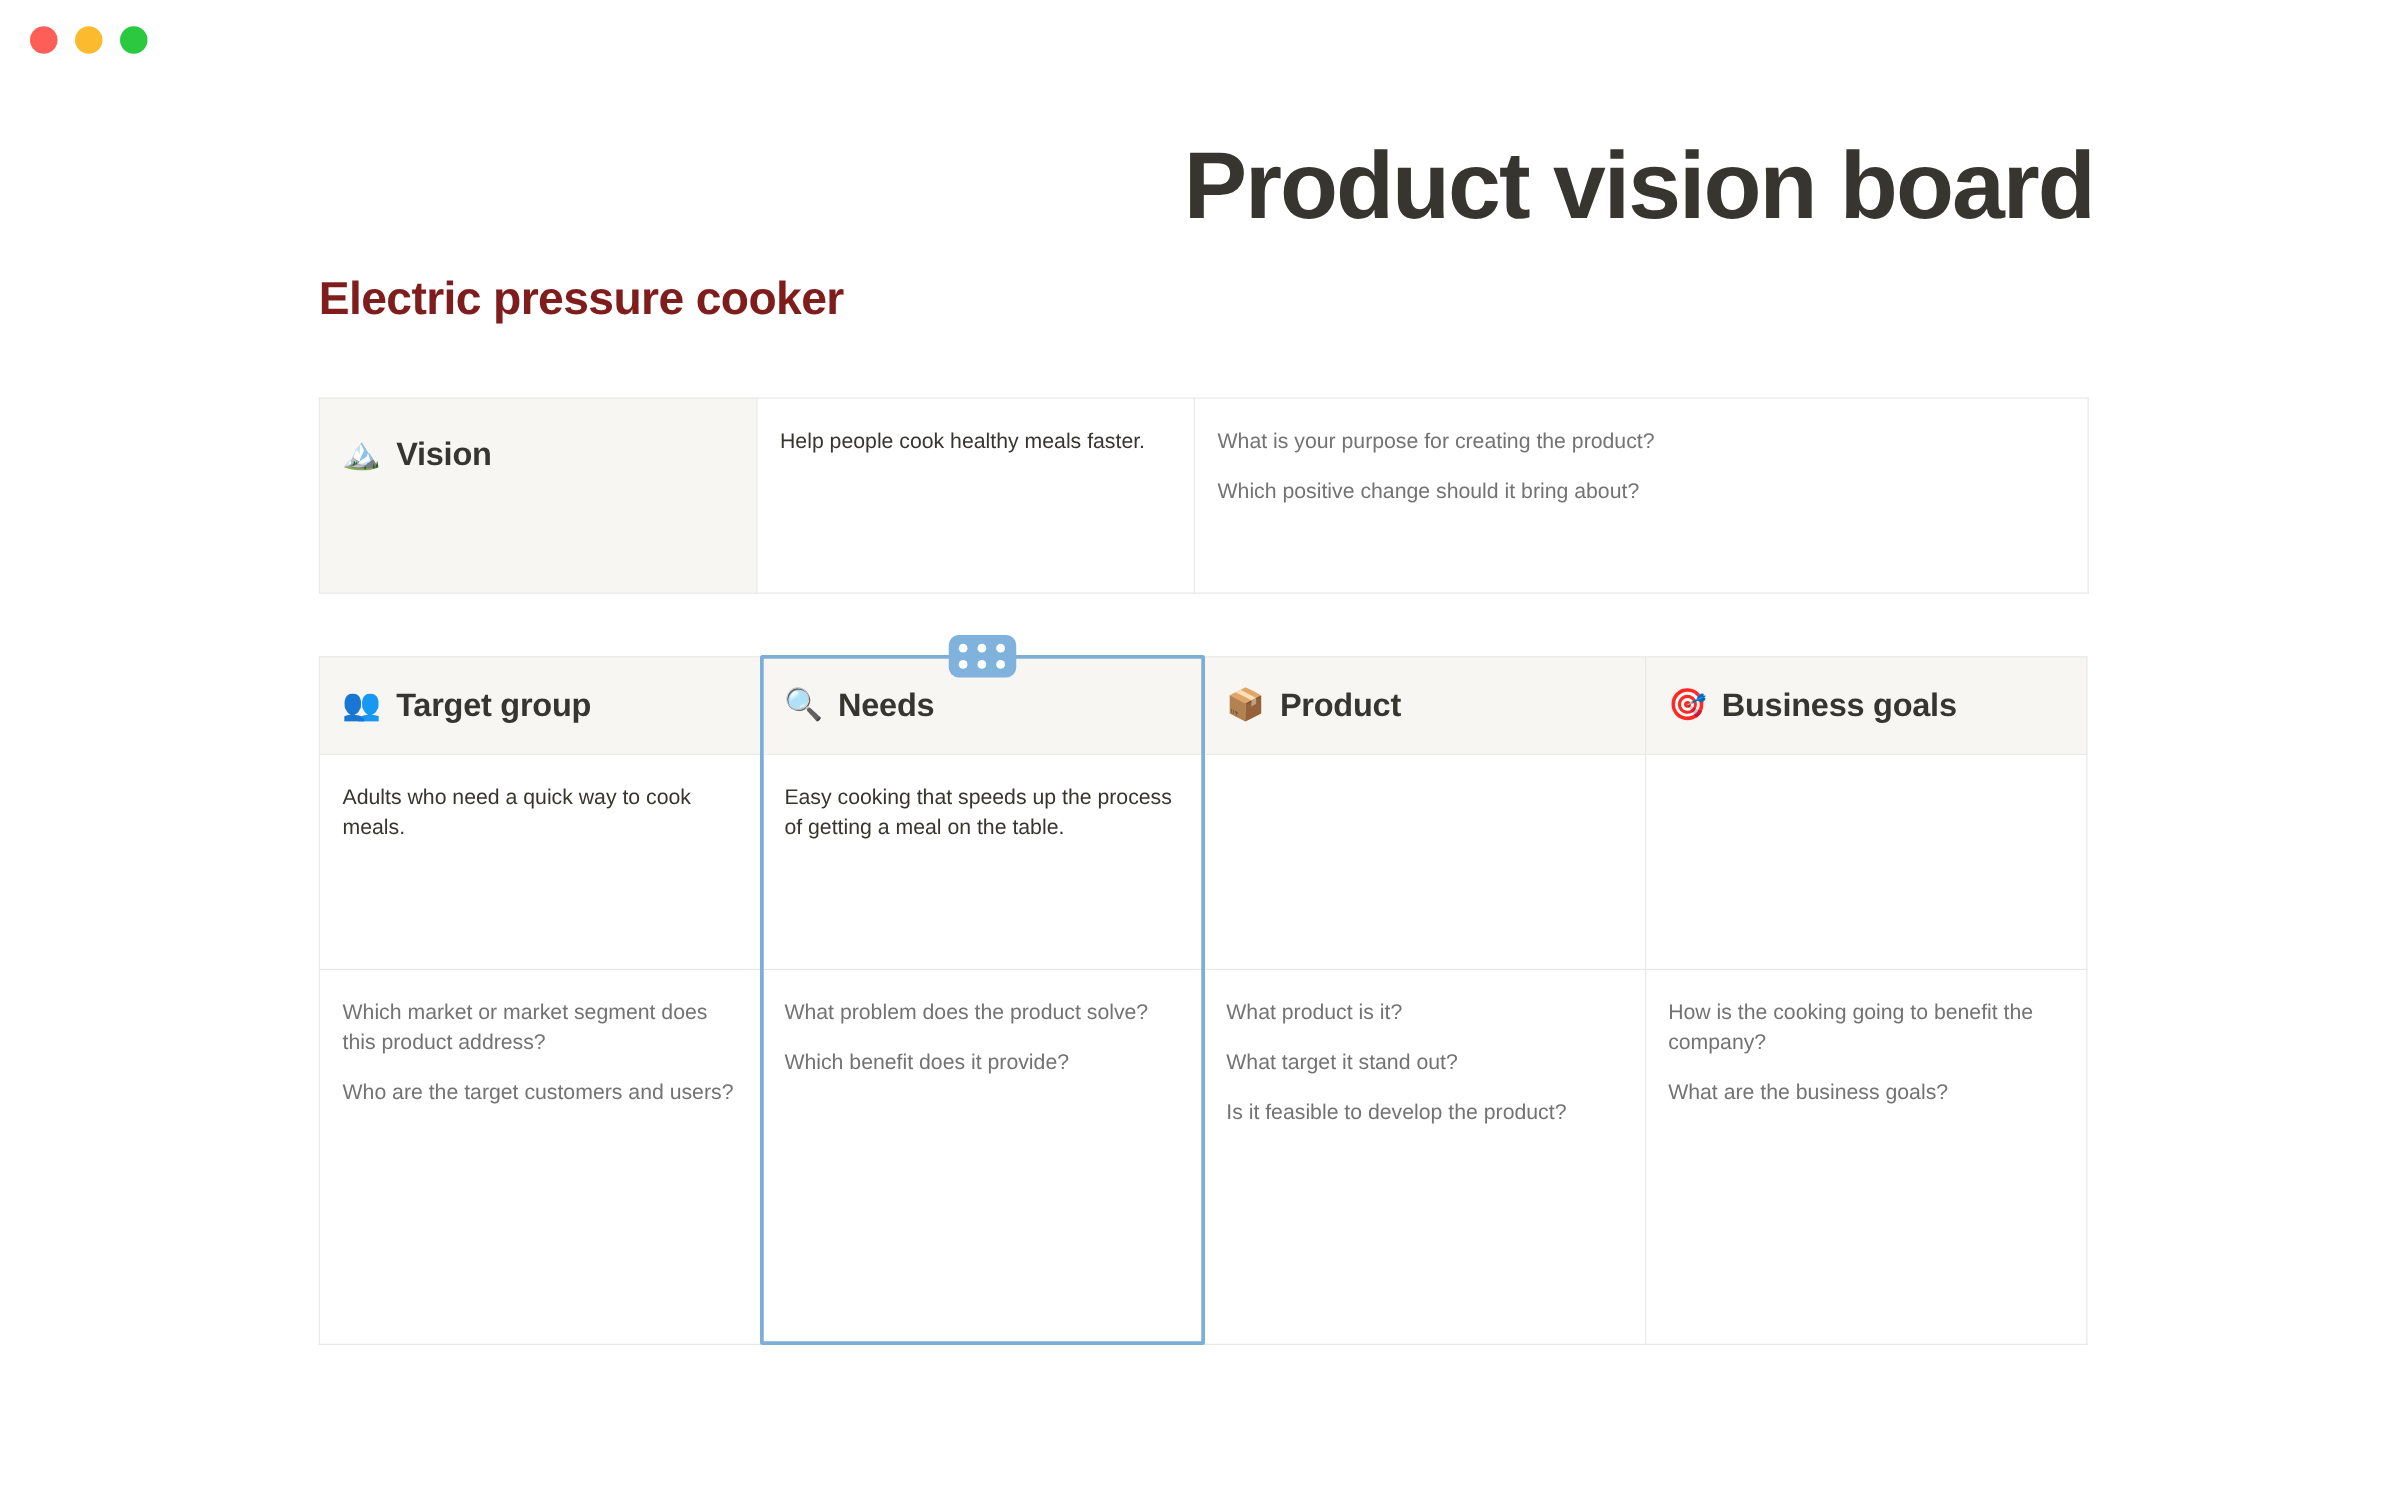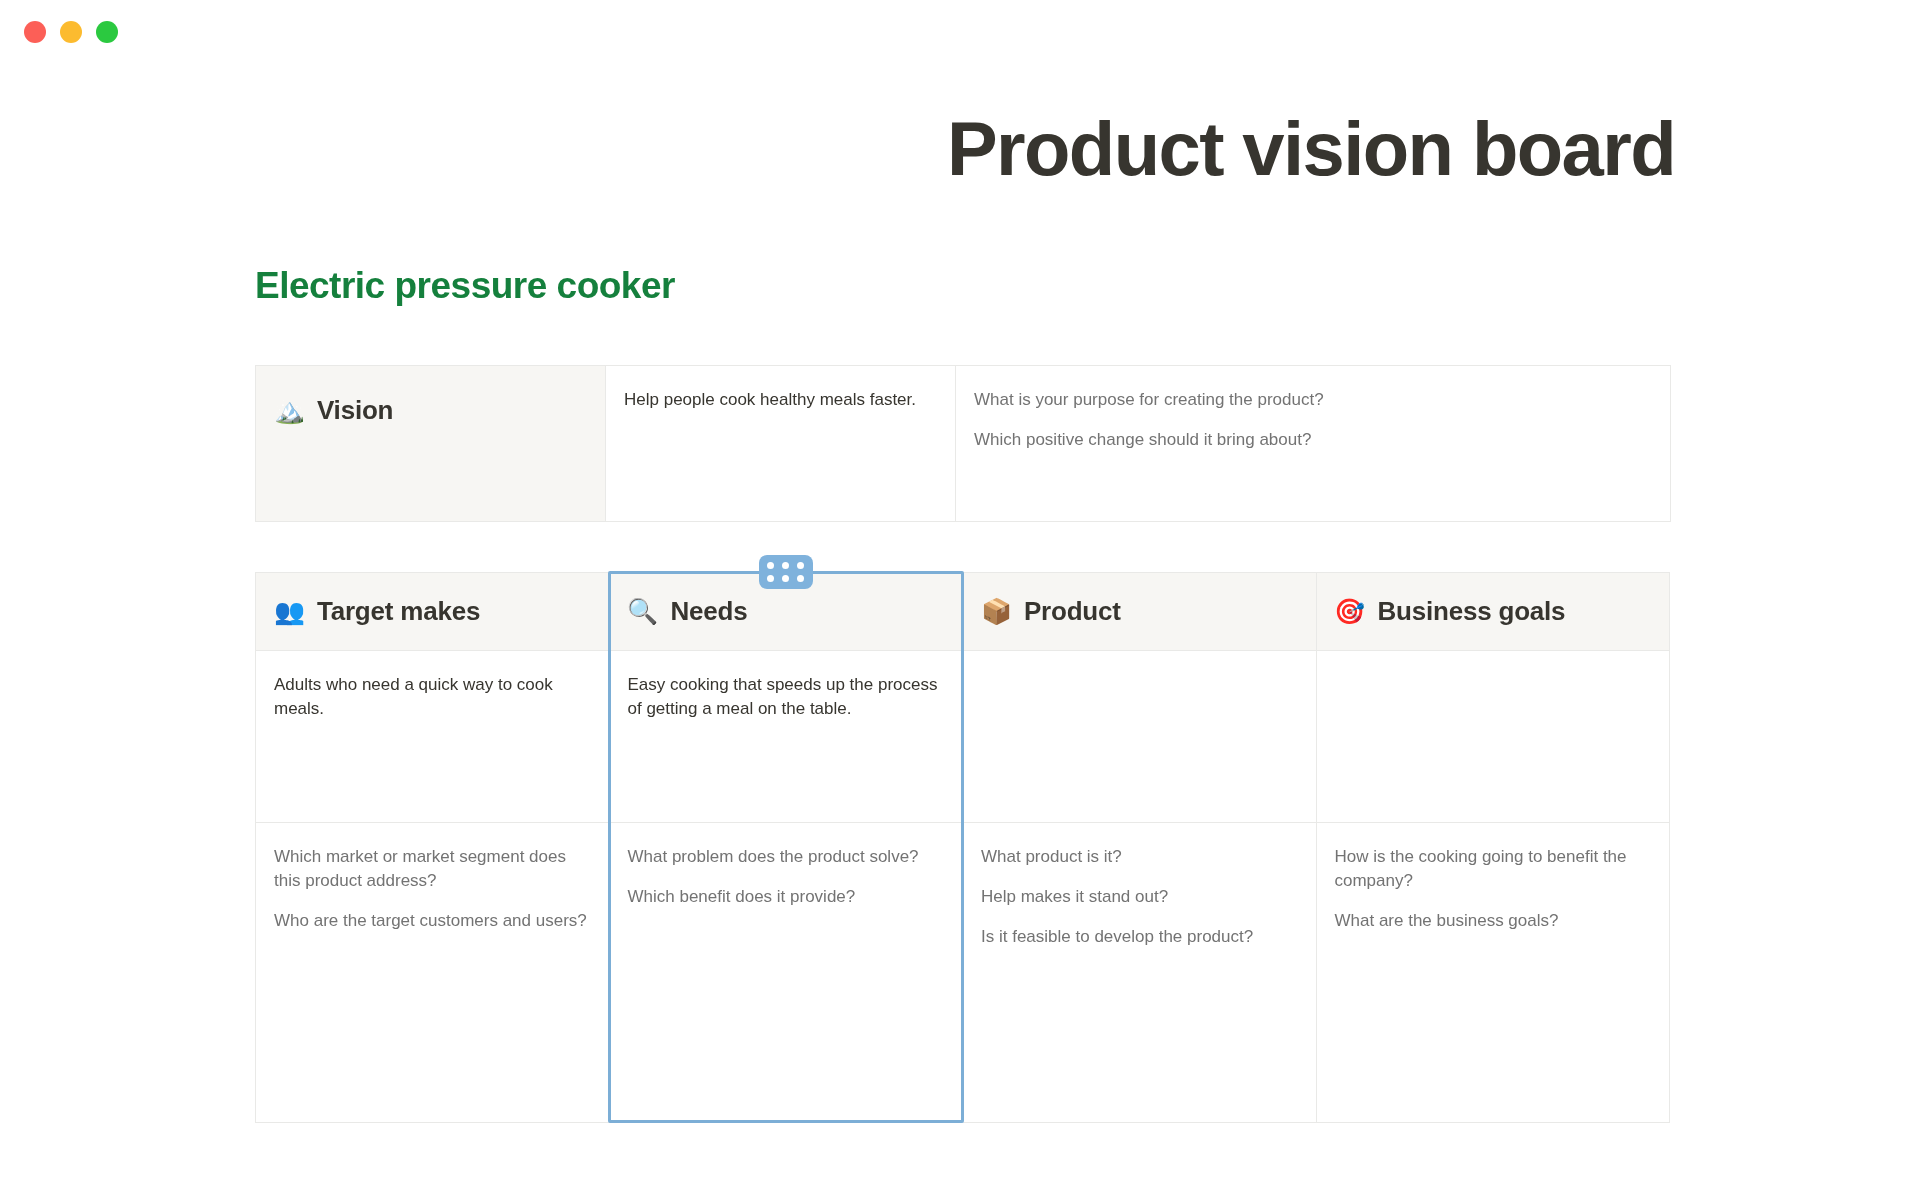--- a/index.html
+++ b/index.html
@@ -59,22 +59,22 @@
     margin-top: 110px;
     font-stretch: condensed;
     text-align: right;
   }
 
   .page-subtitle {
     font-size: 37px;
     line-height: 1.25;
     font-weight: 700;
     letter-spacing: -0.5px;
-    color: #15803d;
-    margin-top: 75px;
+    color: #7f1d1d;
+    margin-top: 28px;
   }
 
   
   .board-table {
     border-collapse: collapse;
     table-layout: fixed;
     width: 1415px;
     border: 1px solid #e9e9e7;
     background: #ffffff;
   }
@@ -213,21 +213,21 @@
   </table>
 
   <div class="main-table-wrap">
 
     <table class="board-table main-table">
       <thead>
         <tr>
           <th>
             <span class="label-inner">
               <span class="label-emoji">👥</span>
-              <span>Target makes</span>
+              <span>Target group</span>
             </span>
           </th>
           <th>
             <span class="label-inner">
               <span class="label-emoji">🔍</span>
               <span>Needs</span>
             </span>
           </th>
           <th>
             <span class="label-inner">
@@ -254,21 +254,21 @@
           <td class="hint">
             <p>Which market or market segment does this product address?</p>
             <p>Who are the target customers and users?</p>
           </td>
           <td class="hint">
             <p>What problem does the product solve?</p>
             <p>Which benefit does it provide?</p>
           </td>
           <td class="hint">
             <p>What product is it?</p>
-            <p>Help makes it stand out?</p>
+            <p>What target it stand out?</p>
             <p>Is it feasible to develop the product?</p>
           </td>
           <td class="hint">
             <p>How is the cooking going to benefit the company?</p>
             <p>What are the business goals?</p>
           </td>
         </tr>
       </tbody>
     </table>
 

